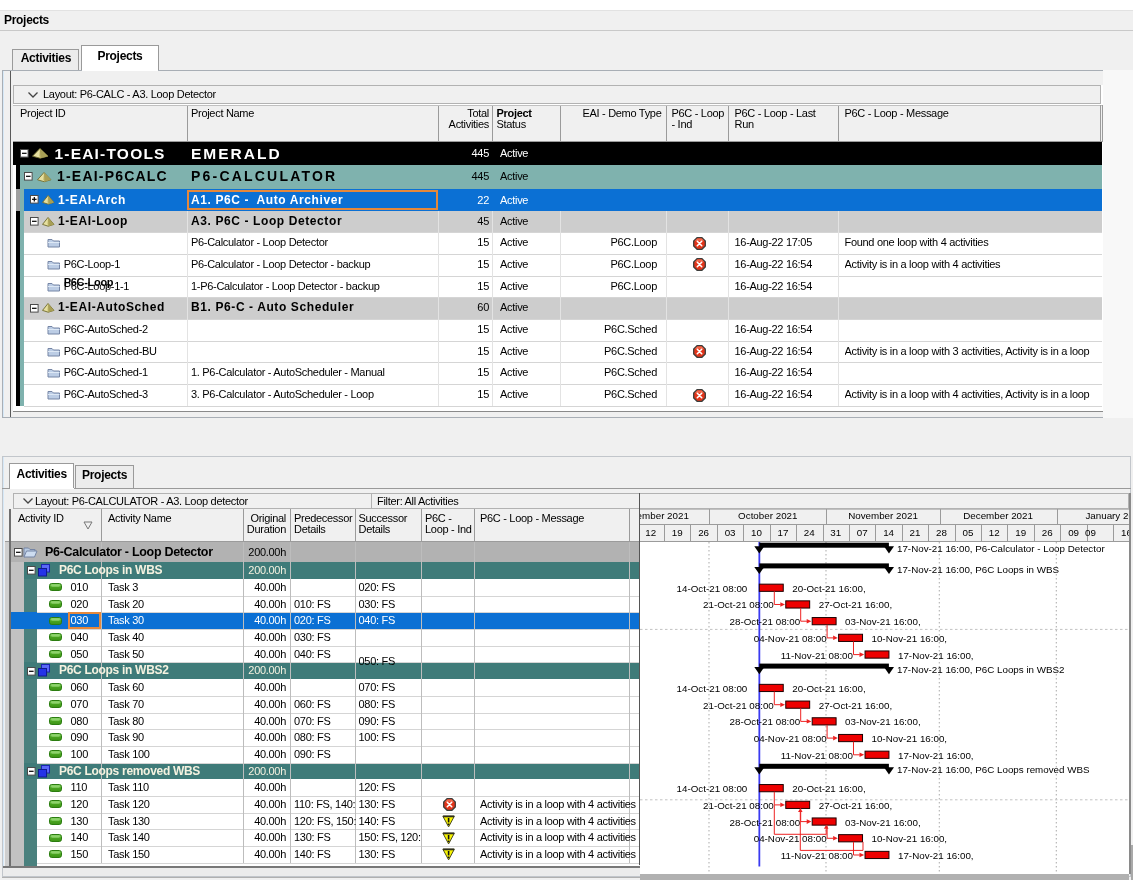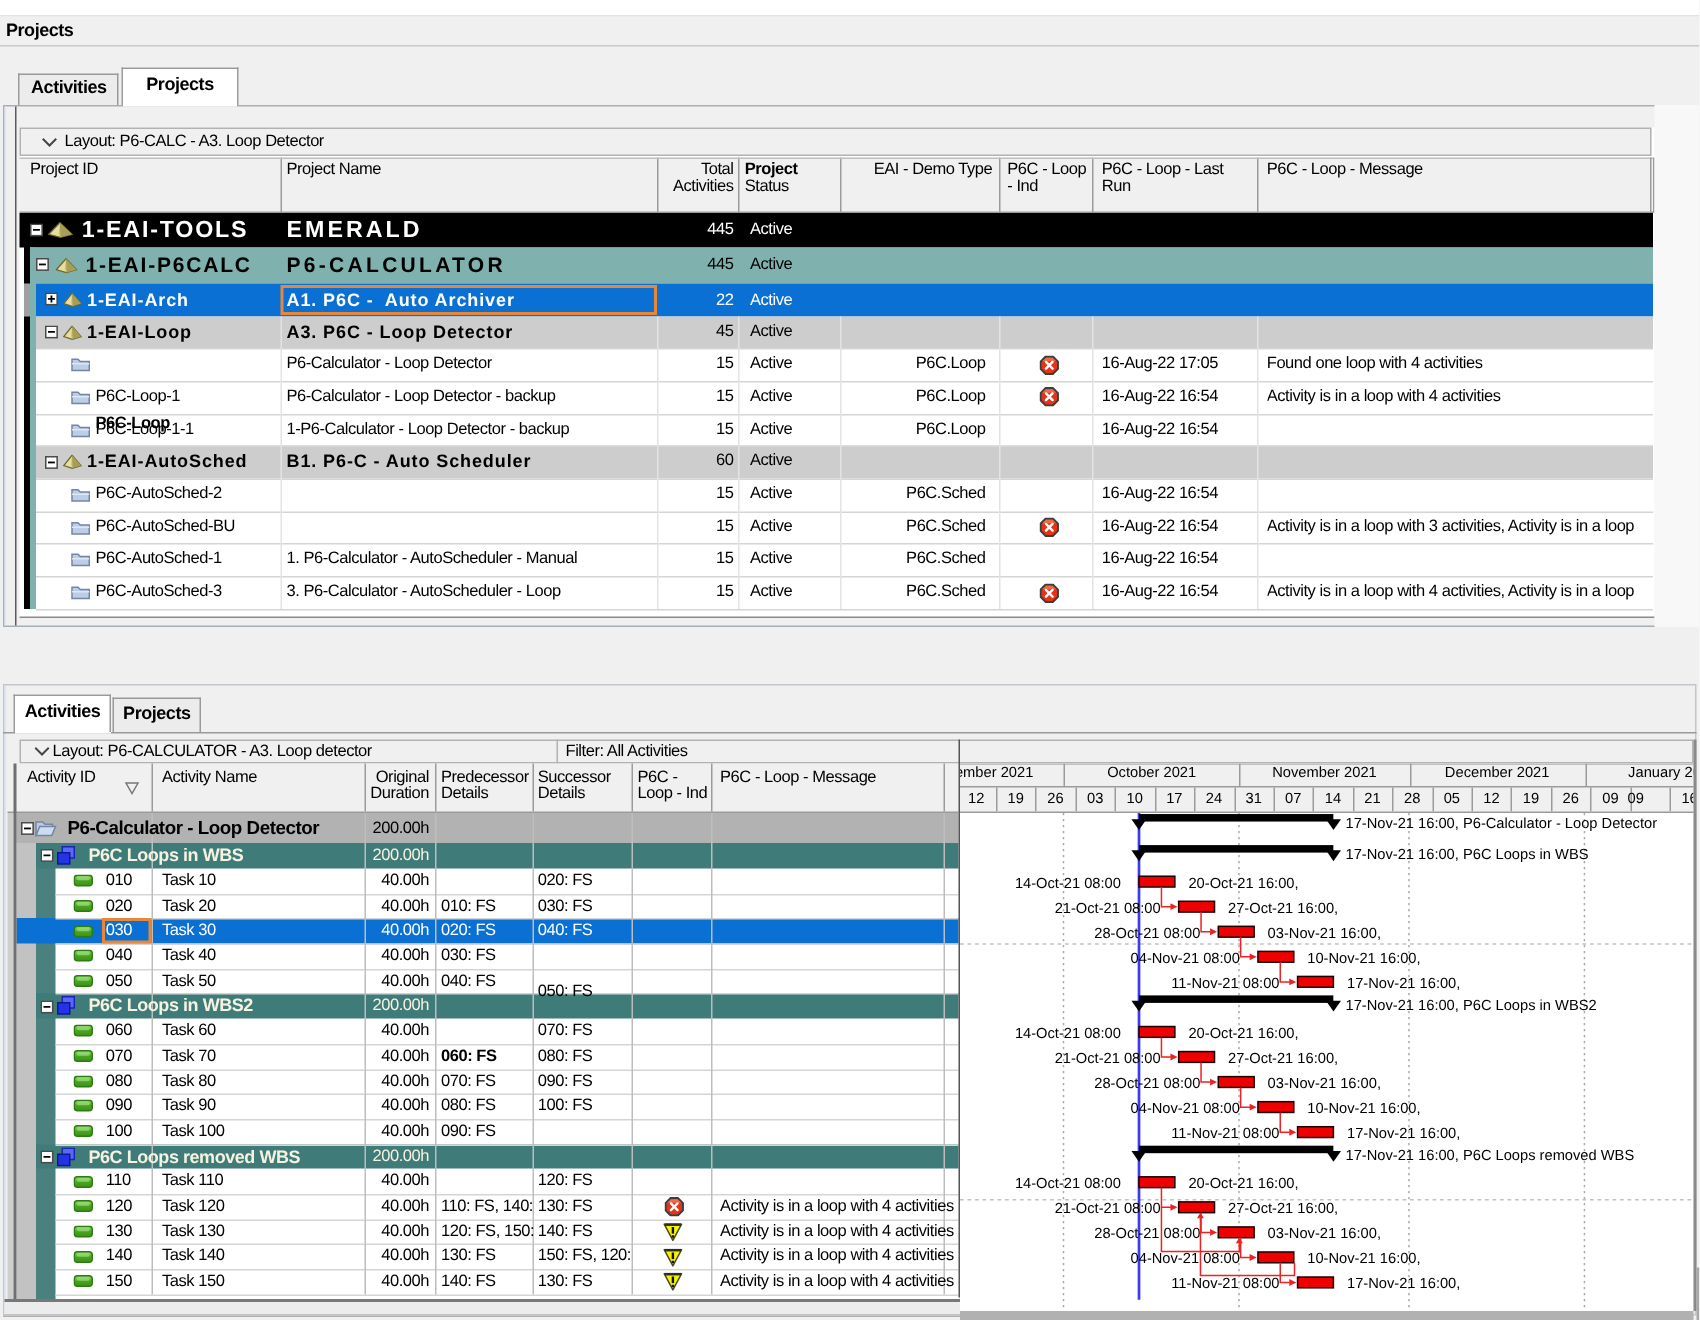--- a/index.html
+++ b/index.html
@@ -328,21 +328,21 @@
       <rect x="3.5" y="0.5" width="8" height="7.5" fill="#5a68f8" stroke="#1a25b0" stroke-width="1"></rect>
       <rect x="0.5" y="4.5" width="8" height="7.5" fill="#2433e8" stroke="#101a90" stroke-width="1"></rect>
     </svg>
 <div style="position:absolute;left:59.0px;top:562.2px;height:16.7px;line-height:16.7px;font-size:12px;font-weight:700;color:#f5f2e0;letter-spacing:-0.3px;white-space:pre;">P6C Loops in WBS</div>
 <div style="position:absolute;left:-14.0px;top:562.2px;width:300px;height:16.7px;line-height:16.7px;font-size:11px;font-weight:400;color:#f5f2e0;letter-spacing:-0.3px;text-align:right;white-space:pre;">200.00h</div>
 <svg style="position:absolute;left:49.4px;top:583.1px" width="14" height="9" viewBox="0 0 14 9">
       <rect x="0.5" y="0.5" width="12" height="7" rx="2.2" fill="url(#gg)" stroke="#2b7d10" stroke-width="1"></rect>
       <rect x="2.2" y="1.4" width="8.6" height="2.4" rx="1.2" fill="#9edd7f" opacity="0.7"></rect>
     </svg>
 <div style="position:absolute;left:70.5px;top:578.9px;height:16.7px;line-height:16.7px;font-size:11px;font-weight:400;color:#000;letter-spacing:-0.3px;white-space:pre;">010</div>
-<div style="position:absolute;left:108.0px;top:578.9px;height:16.7px;line-height:16.7px;font-size:11px;font-weight:400;color:#000;letter-spacing:-0.3px;white-space:pre;">Task 10</div>
+<div style="position:absolute;left:108.0px;top:578.9px;height:16.7px;line-height:16.7px;font-size:11px;font-weight:400;color:#000;letter-spacing:-0.3px;white-space:pre;">Task 3</div>
 <div style="position:absolute;left:-14.0px;top:578.9px;width:300px;height:16.7px;line-height:16.7px;font-size:11px;font-weight:400;color:#000;letter-spacing:-0.3px;text-align:right;white-space:pre;">40.00h</div>
 <div style="position:absolute;left:358.5px;top:578.9px;height:16.7px;line-height:16.7px;font-size:11px;font-weight:400;color:#000;letter-spacing:-0.3px;white-space:pre;">020: FS</div>
 <svg style="position:absolute;left:49.4px;top:599.8px" width="14" height="9" viewBox="0 0 14 9">
       <rect x="0.5" y="0.5" width="12" height="7" rx="2.2" fill="url(#gg)" stroke="#2b7d10" stroke-width="1"></rect>
       <rect x="2.2" y="1.4" width="8.6" height="2.4" rx="1.2" fill="#9edd7f" opacity="0.7"></rect>
     </svg>
 <div style="position:absolute;left:70.5px;top:595.6px;height:16.7px;line-height:16.7px;font-size:11px;font-weight:400;color:#000;letter-spacing:-0.3px;white-space:pre;">020</div>
 <div style="position:absolute;left:108.0px;top:595.6px;height:16.7px;line-height:16.7px;font-size:11px;font-weight:400;color:#000;letter-spacing:-0.3px;white-space:pre;">Task 20</div>
 <div style="position:absolute;left:-14.0px;top:595.6px;width:300px;height:16.7px;line-height:16.7px;font-size:11px;font-weight:400;color:#000;letter-spacing:-0.3px;text-align:right;white-space:pre;">40.00h</div>
 <div style="position:absolute;left:294.0px;top:595.6px;height:16.7px;line-height:16.7px;font-size:11px;font-weight:400;color:#000;letter-spacing:-0.3px;white-space:pre;">010: FS</div>
@@ -392,21 +392,21 @@
 <div style="position:absolute;left:108.0px;top:679.1px;height:16.7px;line-height:16.7px;font-size:11px;font-weight:400;color:#000;letter-spacing:-0.3px;white-space:pre;">Task 60</div>
 <div style="position:absolute;left:-14.0px;top:679.1px;width:300px;height:16.7px;line-height:16.7px;font-size:11px;font-weight:400;color:#000;letter-spacing:-0.3px;text-align:right;white-space:pre;">40.00h</div>
 <div style="position:absolute;left:358.5px;top:679.1px;height:16.7px;line-height:16.7px;font-size:11px;font-weight:400;color:#000;letter-spacing:-0.3px;white-space:pre;">070: FS</div>
 <svg style="position:absolute;left:49.4px;top:700.0px" width="14" height="9" viewBox="0 0 14 9">
       <rect x="0.5" y="0.5" width="12" height="7" rx="2.2" fill="url(#gg)" stroke="#2b7d10" stroke-width="1"></rect>
       <rect x="2.2" y="1.4" width="8.6" height="2.4" rx="1.2" fill="#9edd7f" opacity="0.7"></rect>
     </svg>
 <div style="position:absolute;left:70.5px;top:695.8px;height:16.7px;line-height:16.7px;font-size:11px;font-weight:400;color:#000;letter-spacing:-0.3px;white-space:pre;">070</div>
 <div style="position:absolute;left:108.0px;top:695.8px;height:16.7px;line-height:16.7px;font-size:11px;font-weight:400;color:#000;letter-spacing:-0.3px;white-space:pre;">Task 70</div>
 <div style="position:absolute;left:-14.0px;top:695.8px;width:300px;height:16.7px;line-height:16.7px;font-size:11px;font-weight:400;color:#000;letter-spacing:-0.3px;text-align:right;white-space:pre;">40.00h</div>
-<div style="position:absolute;left:294.0px;top:695.8px;height:16.7px;line-height:16.7px;font-size:11px;font-weight:700;color:#000;letter-spacing:-0.3px;white-space:pre;">060: FS</div>
+<div style="position:absolute;left:294.0px;top:695.8px;height:16.7px;line-height:16.7px;font-size:11px;font-weight:400;color:#000;letter-spacing:-0.3px;white-space:pre;">060: FS</div>
 <div style="position:absolute;left:358.5px;top:695.8px;height:16.7px;line-height:16.7px;font-size:11px;font-weight:400;color:#000;letter-spacing:-0.3px;white-space:pre;">080: FS</div>
 <svg style="position:absolute;left:49.4px;top:716.6px" width="14" height="9" viewBox="0 0 14 9">
       <rect x="0.5" y="0.5" width="12" height="7" rx="2.2" fill="url(#gg)" stroke="#2b7d10" stroke-width="1"></rect>
       <rect x="2.2" y="1.4" width="8.6" height="2.4" rx="1.2" fill="#9edd7f" opacity="0.7"></rect>
     </svg>
 <div style="position:absolute;left:70.5px;top:712.5px;height:16.7px;line-height:16.7px;font-size:11px;font-weight:400;color:#000;letter-spacing:-0.3px;white-space:pre;">080</div>
 <div style="position:absolute;left:108.0px;top:712.5px;height:16.7px;line-height:16.7px;font-size:11px;font-weight:400;color:#000;letter-spacing:-0.3px;white-space:pre;">Task 80</div>
 <div style="position:absolute;left:-14.0px;top:712.5px;width:300px;height:16.7px;line-height:16.7px;font-size:11px;font-weight:400;color:#000;letter-spacing:-0.3px;text-align:right;white-space:pre;">40.00h</div>
 <div style="position:absolute;left:294.0px;top:712.5px;height:16.7px;line-height:16.7px;font-size:11px;font-weight:400;color:#000;letter-spacing:-0.3px;white-space:pre;">070: FS</div>
 <div style="position:absolute;left:358.5px;top:712.5px;height:16.7px;line-height:16.7px;font-size:11px;font-weight:400;color:#000;letter-spacing:-0.3px;white-space:pre;">090: FS</div>

